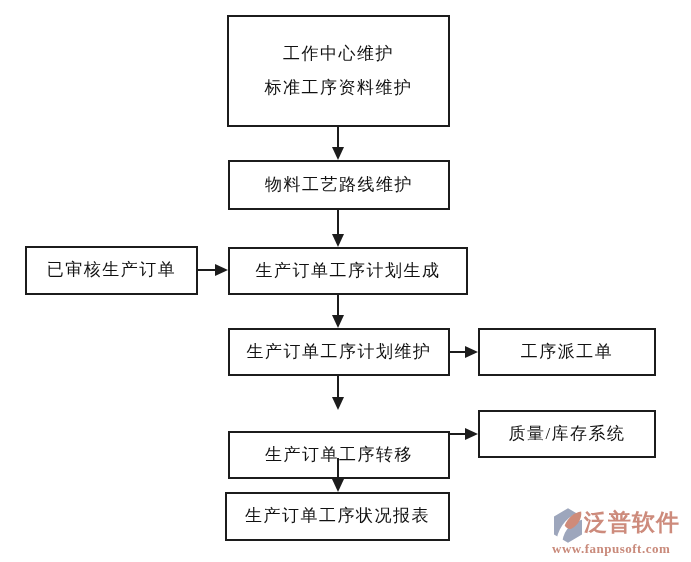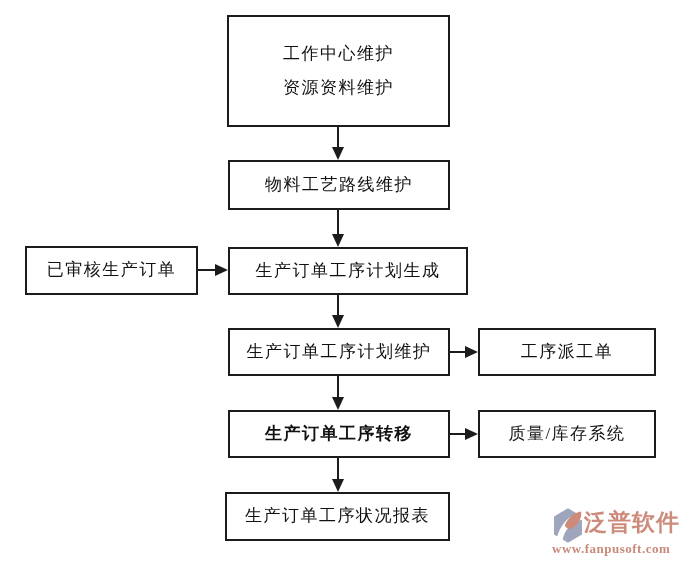--- a/index.html
+++ b/index.html
@@ -61,21 +61,21 @@
     border-bottom: 6px solid transparent;
     border-left: 13px solid #1c1c1c;
   }
   
   .n-master   { left: 227px; top: 15px;  width: 223px; height: 112px; }
   .n-routing  { left: 228px; top: 160px; width: 222px; height: 50px; }
   .n-approved { left: 25px;  top: 246px; width: 173px; height: 49px; }
   .n-plangen  { left: 228px; top: 247px; width: 240px; height: 48px; }
   .n-planmnt  { left: 228px; top: 328px; width: 222px; height: 48px; }
   .n-dispatch { left: 478px; top: 328px; width: 178px; height: 48px; }
-  .n-transfer { left: 228px; top: 410px; width: 222px; height: 48px; font-weight: bold; }
+  .n-transfer { left: 228px; top: 431px; width: 222px; height: 48px; }
   .n-quality  { left: 478px; top: 410px; width: 178px; height: 48px; }
   .n-report   { left: 225px; top: 492px; width: 225px; height: 49px; justify-content: center; }
   
   .logo {
     position: absolute;
     left: 548px;
     top: 504px;
     width: 140px;
     height: 56px;
   }
@@ -109,21 +109,21 @@
     font-family: "Liberation Serif", "DejaVu Serif", serif;
   }
 </style>
 </head>
 <body>
 
 <div class="canvas">
 
   <div class="box box-multiline n-master">
     <div>工作中心维护</div>
-    <div>资源资料维护</div>
+    <div>标准工序资料维护</div>
   </div>
 
   <div class="box n-routing">
     <span>物料工艺路线维护</span>
   </div>
 
   <div class="box n-approved">
     <span>已审核生产订单</span>
   </div>
 

